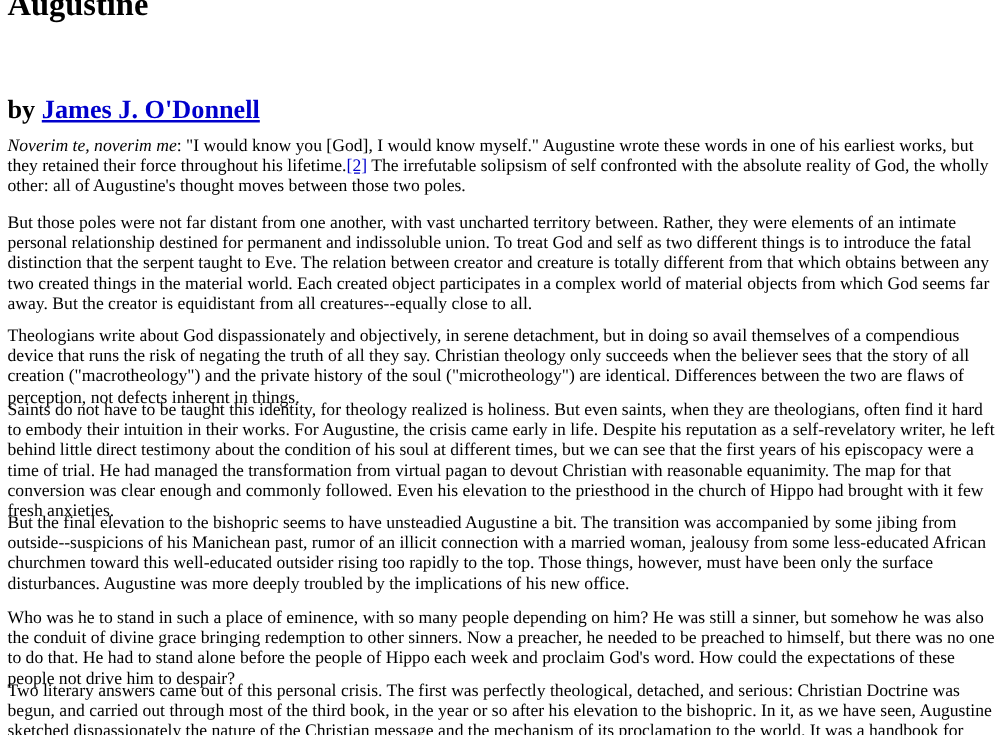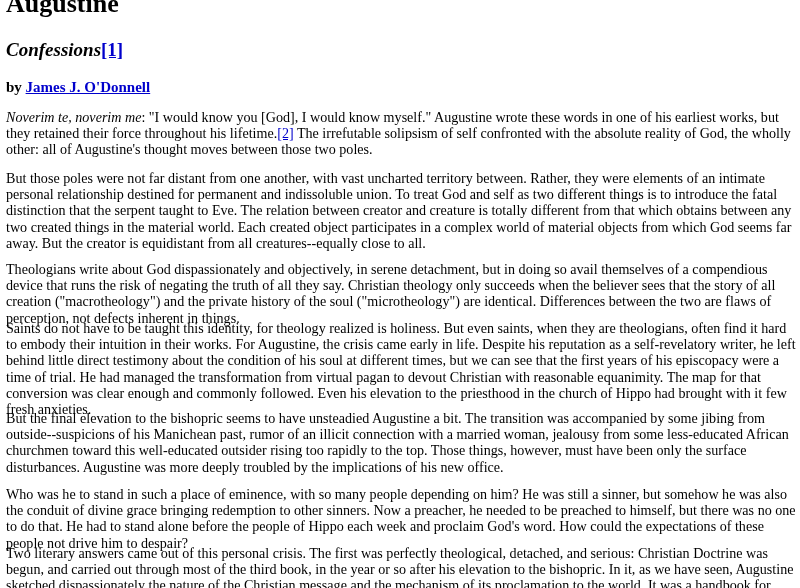--- a/index.html
+++ b/index.html
@@ -4,31 +4,30 @@
 <style>
   html, body { margin: 0; padding: 0; background: #ffffff; }
   body {
     width: 800px; height: 588px; overflow: hidden; position: relative;
     font-family: "Liberation Serif", serif; color: #000;
   }
   .page { position: absolute; left: 6px; top: -12px; width: 792px; }
   h1 { font-size: 26px; font-weight: bold; margin: 0; line-height: 32px; }
   h2 { font-size: 19px; font-weight: bold; font-style: italic; margin: 0; position: absolute; top: 50px; line-height: 24px; }
   h2 a { font-style: normal; }
-  .byline { font-size: 15px; font-weight: bold; margin: 0; position: absolute; top: 89px; line-height: 20px; }
+  .byline { font-size: 21px; font-weight: bold; margin: 0; position: absolute; top: 89px; line-height: 20px; }
   a { color: #0000cc; text-decoration: underline; }
   p { font-size: 14.1px; line-height: 16.2px; margin: 0; position: absolute; left: 0; width: 792px; }
   .fn { color: #0000cc; text-decoration: underline; }
 </style>
 </head>
 <body>
 
 <div class="page">
   <h1>Augustine</h1>
-  <h2><span>Confessions</span><a href="#">[1]</a></h2>
   <div class="byline"><span>by</span> <a href="#">James J. O'Donnell</a></div>
 
   <p style="top:121px"><i>Noverim te, noverim me</i><span>: "I would know you [God], I would know myself." Augustine wrote these words in one of his earliest works, but they retained their force throughout his lifetime.</span><a href="#" class="fn">[2]</a><span> The irrefutable solipsism of self confronted with the absolute reality of God, the wholly other: all of Augustine's thought moves between those two poles.</span></p>
 
   <p style="top:182px">But those poles were not far distant from one another, with vast uncharted territory between. Rather, they were elements of an intimate personal relationship destined for permanent and indissoluble union. To treat God and self as two different things is to introduce the fatal distinction that the serpent taught to Eve. The relation between creator and creature is totally different from that which obtains between any two created things in the material world. Each created object participates in a complex world of material objects from which God seems far away. But the creator is equidistant from all creatures--equally close to all.</p>
   <p style="top:273px">Theologians write about God dispassionately and objectively, in serene detachment, but in doing so avail themselves of a compendious device that runs the risk of negating the truth of all they say. Christian theology only succeeds when the believer sees that the story of all creation ("macrotheology") and the private history of the soul ("microtheology") are identical. Differences between the two are flaws of perception, not defects inherent in things.</p>
   <p style="top:332px">Saints do not have to be taught this identity, for theology realized is holiness. But even saints, when they are theologians, often find it hard to embody their intuition in their works. For Augustine, the crisis came early in life. Despite his reputation as a self-revelatory writer, he left behind little direct testimony about the condition of his soul at different times, but we can see that the first years of his episcopacy were a time of trial. He had managed the transformation from virtual pagan to devout Christian with reasonable equanimity. The map for that conversion was clear enough and commonly followed. Even his elevation to the priesthood in the church of Hippo had brought with it few fresh anxieties.</p>
   <p style="top:422px">But the final elevation to the bishopric seems to have unsteadied Augustine a bit. The transition was accompanied by some jibing from outside--suspicions of his Manichean past, rumor of an illicit connection with a married woman, jealousy from some less-educated African churchmen toward this well-educated outsider rising too rapidly to the top. Those things, however, must have been only the surface disturbances. Augustine was more deeply troubled by the implications of his new office.</p>
   <p style="top:498px">Who was he to stand in such a place of eminence, with so many people depending on him? He was still a sinner, but somehow he was also the conduit of divine grace bringing redemption to other sinners. Now a preacher, he needed to be preached to himself, but there was no one to do that. He had to stand alone before the people of Hippo each week and proclaim God's word. How could the expectations of these people not drive him to despair?</p>
   <p style="top:557px">Two literary answers came out of this personal crisis. The first was perfectly theological, detached, and serious: Christian Doctrine was begun, and carried out through most of the third book, in the year or so after his elevation to the bishopric. In it, as we have seen, Augustine sketched dispassionately the nature of the Christian message and the mechanism of its proclamation to the world. It was a handbook for others who would preach, but it was a personal</p>

